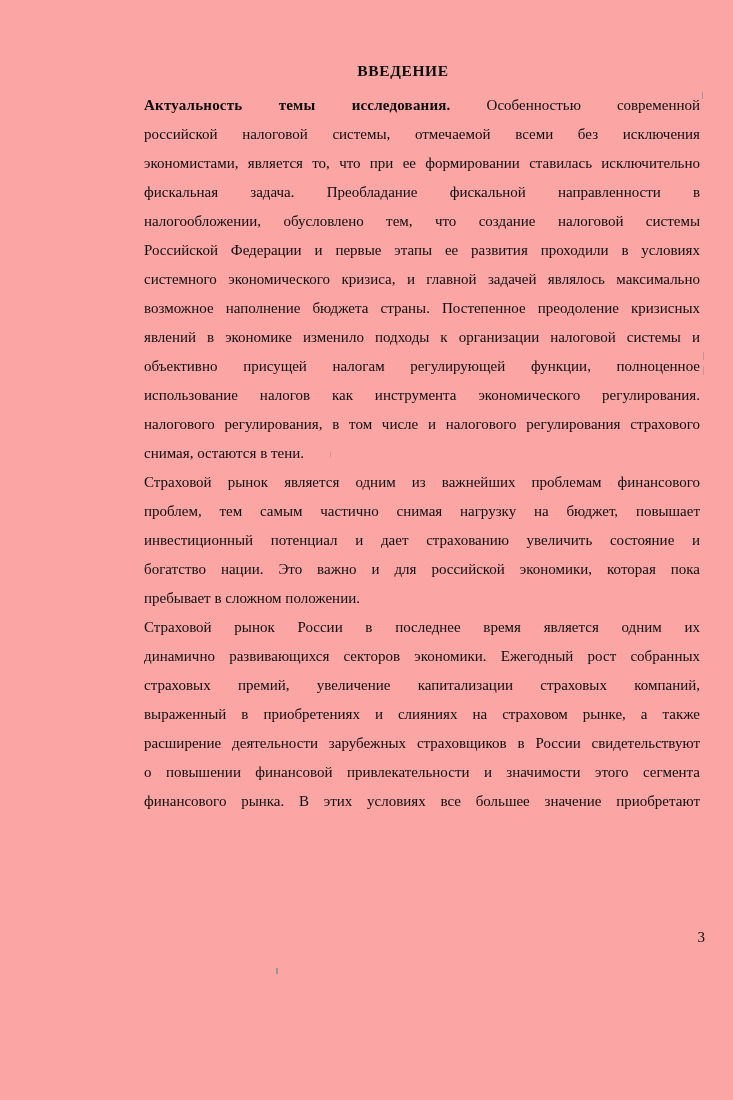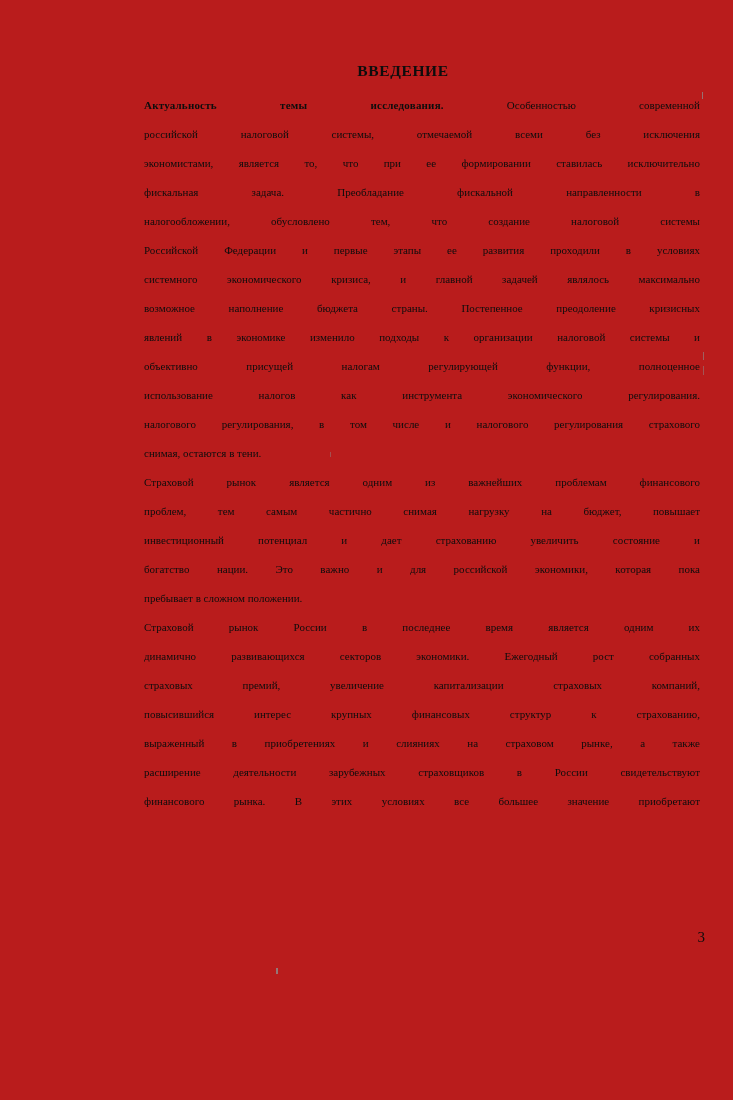--- a/index.html
+++ b/index.html
@@ -10,21 +10,21 @@
   }
   body {
     font-family: "Liberation Serif", "DejaVu Serif", serif;
     color: #0d0d0d;
   }
   .page {
     position: relative;
     width: 733px;
     height: 1100px;
     margin: 0 auto;
-    background: #b91c1c;
+    background: #fca5a5;
     overflow: hidden;
   }
   .content {
     position: absolute;
     left: 106px;
     top: 56px;
     width: 594px;
   }
   .doc-title {
     font-size: 15.5px;
@@ -47,21 +47,21 @@
     font-weight: bold;
     letter-spacing: 0.2px;
   }
   
   .lines { display: block; }
   .line {
     display: block;
     text-align: justify;
     text-align-last: justify;
     line-height: 29px;
-    font-size: 11px;
+    font-size: 15px;
     white-space: normal;
   }
   .line.indent { text-indent: 38px; }
   .line.last {
     text-align: left;
     text-align-last: left;
   }
   .page-number {
     position: absolute;
     right: 28px;
@@ -112,23 +112,23 @@
       <span class="line">проблем, тем самым частично снимая нагрузку на бюджет, повышает</span>
       <span class="line">инвестиционный потенциал и дает страхованию увеличить состояние и</span>
       <span class="line">богатство нации. Это важно и для российской экономики, которая пока</span>
       <span class="line last">пребывает в сложном положении.</span>
     </div>
 
     <div class="para lines">
       <span class="line indent">Страховой рынок России в последнее время является одним их</span>
       <span class="line">динамично развивающихся секторов экономики. Ежегодный рост собранных</span>
       <span class="line">страховых премий, увеличение капитализации страховых компаний,</span>
-      <span class="line">повысившийся интерес крупных финансовых структур к страхованию,</span>
       <span class="line">выраженный в приобретениях и слияниях на страховом рынке, а также</span>
       <span class="line">расширение деятельности зарубежных страховщиков в России свидетельствуют</span>
+      <span class="line">о повышении финансовой привлекательности и значимости этого сегмента</span>
       <span class="line">финансового рынка. В этих условиях все большее значение приобретают</span>
     </div>
 
   </div>
 
   <div class="page-number">3</div>
 
   <span class="artifact a1"></span>
   <span class="artifact a2"></span>
   <span class="artifact a3"></span>

